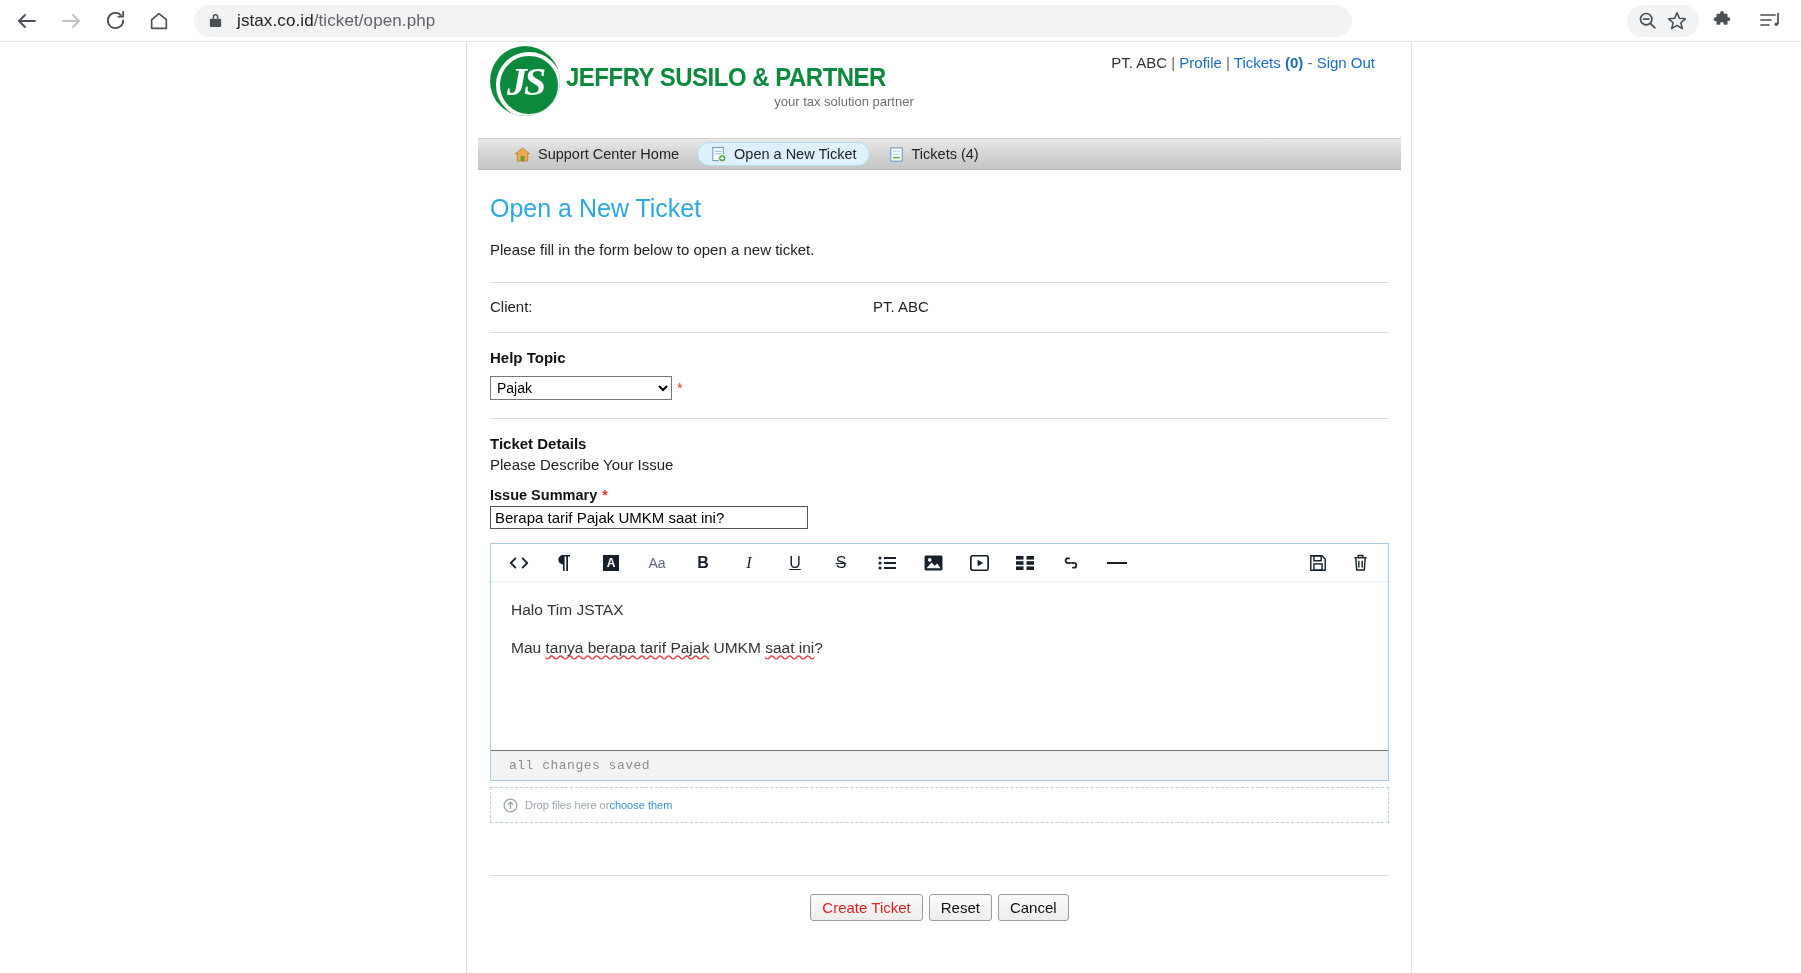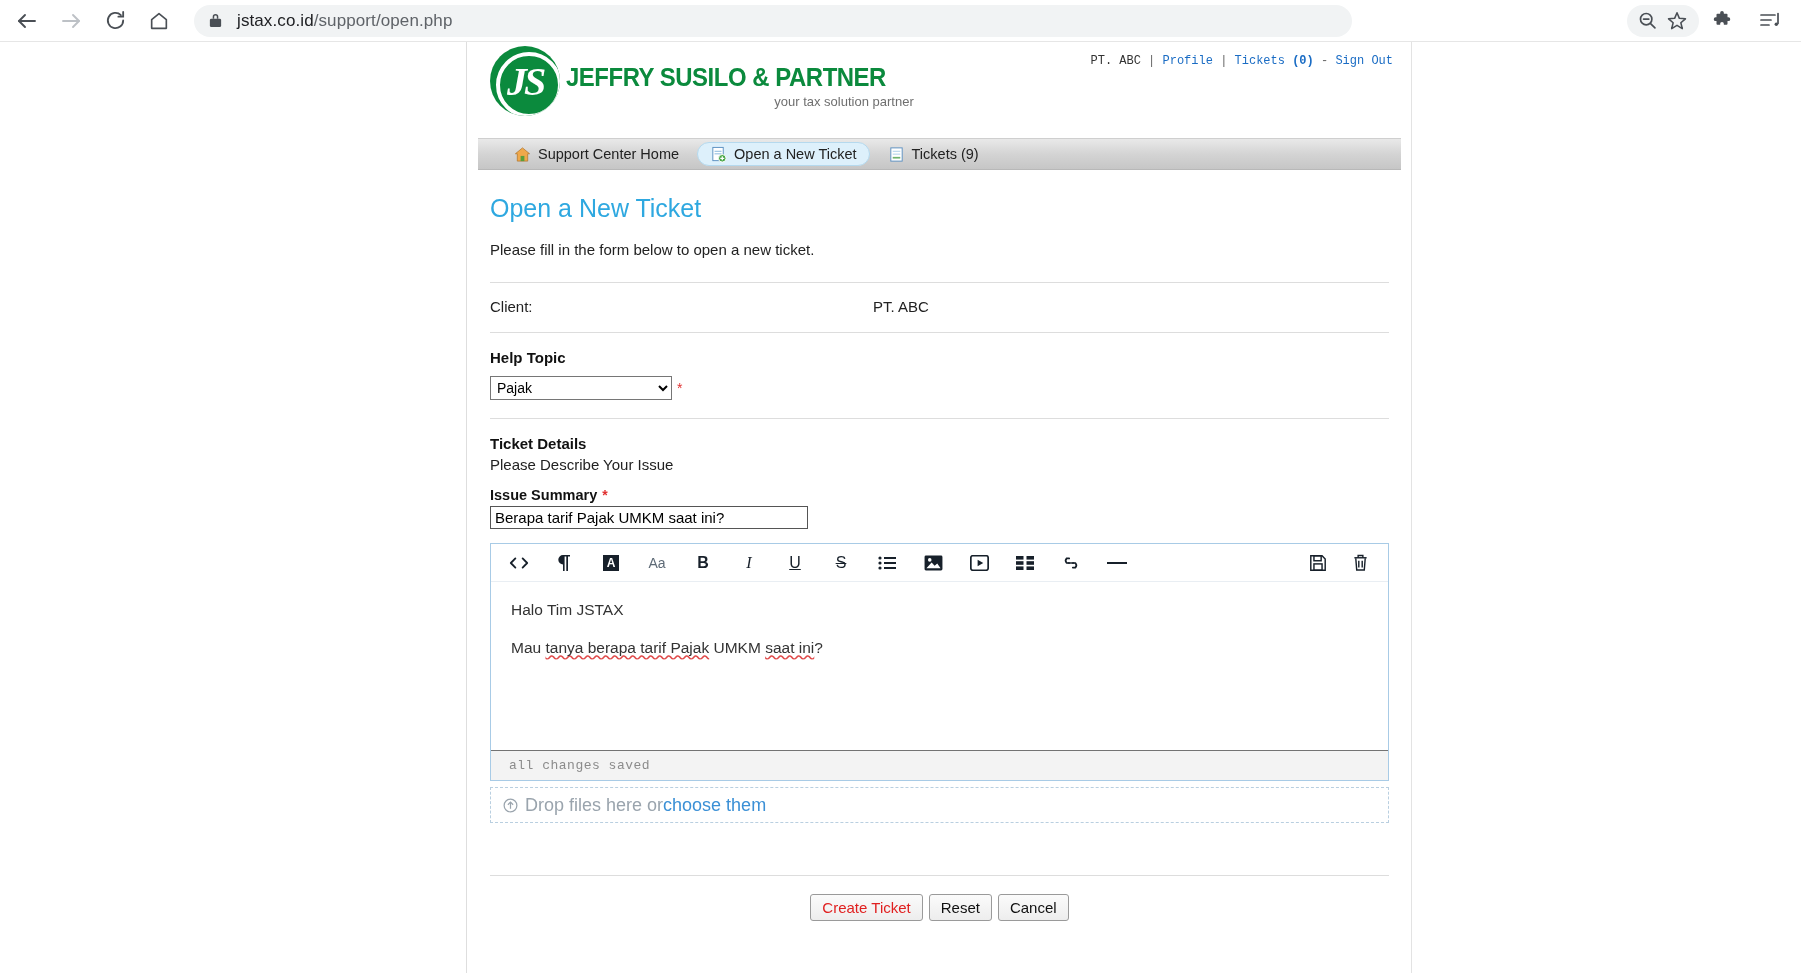--- a/index.html
+++ b/index.html
@@ -139,25 +139,24 @@
   #logo-tagline {
     color: #6f6f6f;
     font-size: 13px;
     text-align: right;
     margin-top: 1px;
     white-space: nowrap;
   }
 
   #user-bar {
     position: absolute;
-    right: 18px; top: 12px;
-    font-size: 12px;
+    right: 36px; top: 12px;
+    font-size: 15px;
     color: #333333;
     white-space: nowrap;
-    font-family: Liberation Mono, monospace;
   }
   #user-bar a { color: #1a6cc4; text-decoration: none; }
   #user-bar .sep { color: #666; }
   #user-bar .count { font-weight: bold; }
 
   
   #site-nav {
     height: 32px;
     margin: 0 10px;
     background: linear-gradient(to bottom, #e9e9e9 0%, #d4d4d4 50%, #c6c6c6 100%);
@@ -286,21 +285,21 @@
   }
 
   #dropzone {
     margin-top: 6px;
     width: 899px;
     height: 36px;
     border: 1px dashed #b9cfe0;
     background: #ffffff;
     display: flex; align-items: center;
     padding-left: 12px;
-    font-size: 18px;
+    font-size: 11px;
     color: #9aa4ad;
   }
   #dropzone .dz-icon { margin-right: 7px; display: flex; align-items: center; color: #9aa4ad; }
   #dropzone a { color: #3b90d6; text-decoration: none; }
 
   #actions-divider { border-top: 1px solid #dddddd; margin-top: 34px; }
   #actions {
     display: flex; justify-content: center; align-items: center;
     padding: 18px 0 26px 0;
     gap: 6px;
@@ -345,21 +344,21 @@
       </svg>
   </div>
 
   <div id="omnibox">
     <span id="lock-icon">
       <svg width="15" height="17" viewBox="0 0 16 18" fill="#4a4f55">
           <rect x="2" y="7" width="12" height="9" rx="1.5"></rect>
           <path d="M5 7V5a3 3 0 0 1 6 0v2h-1.6V5a1.4 1.4 0 0 0-2.8 0v2z"></path>
         </svg>
     </span>
-    <span id="url-text"><span class="host">jstax.co.id</span><span>/support/open.php</span></span>
+    <span id="url-text"><span class="host">jstax.co.id</span><span>/ticket/open.php</span></span>
   </div>
 
   <div id="chrome-right">
     <div id="zoomout-wrap">
       <div class="nav-btn" style="margin:0;width:28px;height:28px;">
         <svg width="21" height="21" viewBox="0 0 24 24" fill="none" stroke="currentColor" stroke-width="1.9" stroke-linecap="round">
             <circle cx="10.5" cy="10.5" r="6.5"></circle>
             <line x1="15.5" y1="15.5" x2="20.5" y2="20.5"></line>
             <line x1="7.5" y1="10.5" x2="13.5" y2="10.5"></line>
           </svg>
@@ -439,21 +438,21 @@
       </div>
       <div class="nav-tab">
         <span class="tab-icon">
           <svg width="17" height="17" viewBox="0 0 18 18">
               <rect x="3" y="2" width="12" height="14" fill="#ffffff" stroke="#5a8fc0" stroke-width="1"></rect>
               <rect x="5" y="5" width="8" height="1.3" fill="#bcd9ee"></rect>
               <rect x="5" y="8" width="8" height="1.3" fill="#bcd9ee"></rect>
               <rect x="5" y="11.5" width="8" height="1.8" fill="#6fb36f"></rect>
             </svg>
         </span>
-        <span>Tickets (9)</span>
+        <span>Tickets (4)</span>
       </div>
     </div>
 
     <div id="content">
       <h1 id="page-title">Open a New Ticket</h1>
       <div id="page-intro">Please fill in the form below to open a new ticket.</div>
 
       <div class="divider"></div>
 
       <div class="info-section">

